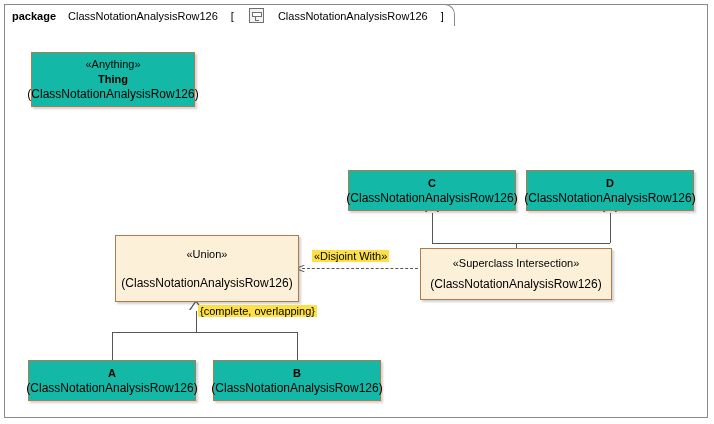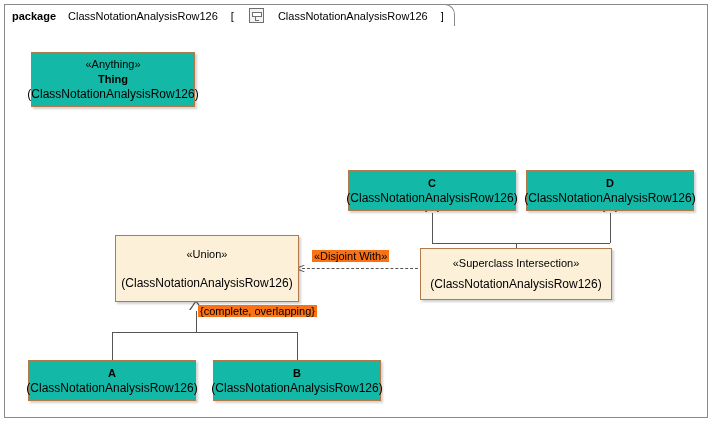--- a/index.html
+++ b/index.html
@@ -127,21 +127,21 @@
   .dash {
     position: absolute;
     height: 0;
     border-top: 1px dashed #555555;
   }
 
   .lbl {
     position: absolute;
     font-size: 11px;
     color: #000000;
-    background: #f97316;
+    background: #fde047;
     white-space: nowrap;
     padding: 0 2px;
   }
 
   
   .tri {
     position: absolute;
     width: 0;
     height: 0;
     border-left: 6px solid transparent;

